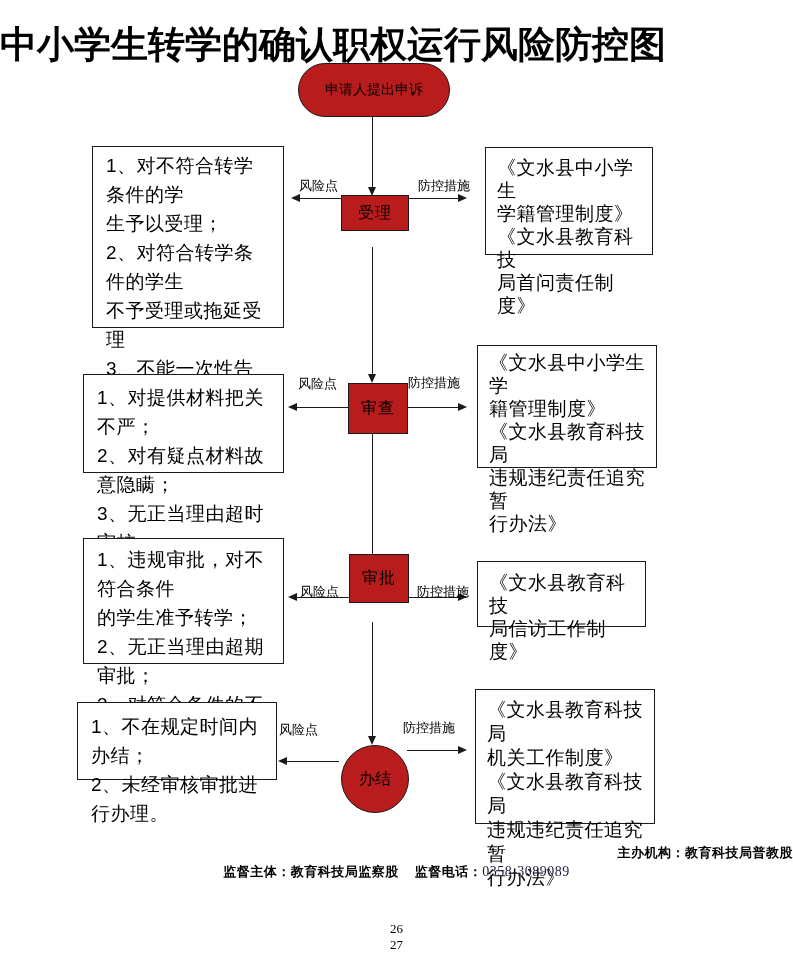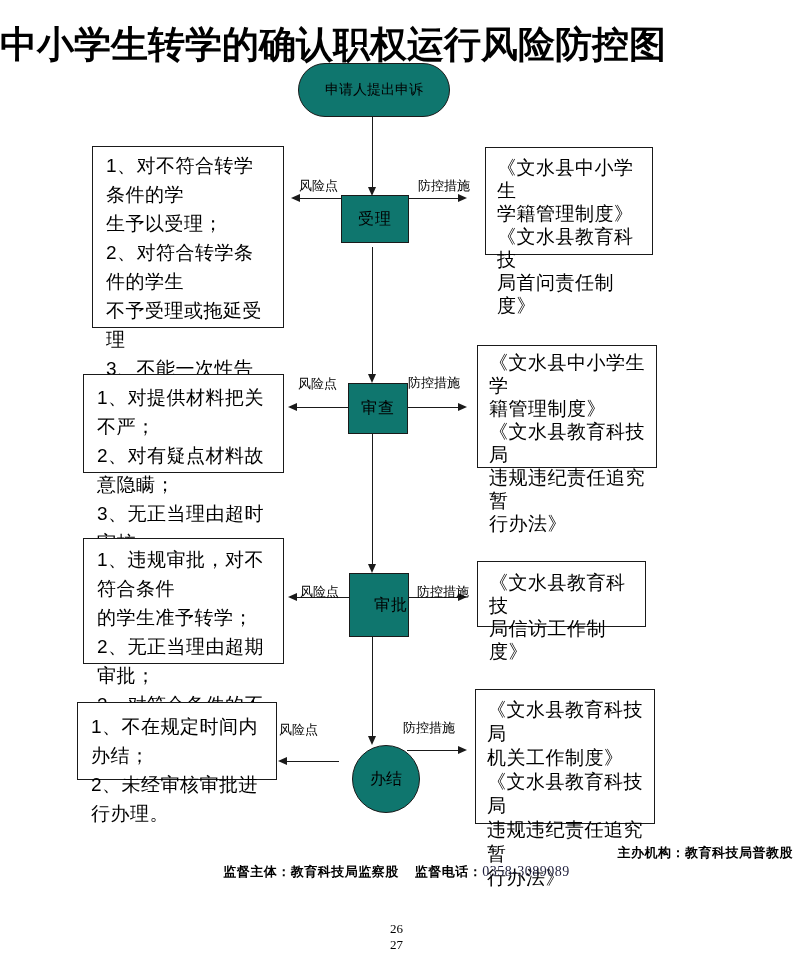--- a/index.html
+++ b/index.html
@@ -7,21 +7,21 @@
   body { font-family:"Liberation Sans","DejaVu Sans",sans-serif; color:#000; }
   .page {
     position:relative; width:793px; height:974px; margin:0 auto;
     background:#fff; overflow:hidden;
   }
   .title {
     position:absolute; left:0; top:20px; width:100%;
     text-align:left; font-size:37px; font-weight:bold; letter-spacing:0px;
   }
   .node {
-    position:absolute; border:1px solid #1a1a1a; background:#0f766e;
+    position:absolute; border:1px solid #1a1a1a; background:#b91c1c;
     display:flex; align-items:center; justify-content:center;
   }
   .stadium { border-radius:27px; font-size:14px; }
   .process { font-size:16px; letter-spacing:1px; }
   .circle { border-radius:50%; font-size:16px; }
   .sidebox {
     position:absolute; border:1px solid #1a1a1a; background:#fff;
     font-size:19px; white-space:pre-line;
   }
   .riskbox  { line-height:29px; padding:4px 10px 0 13px; letter-spacing:0.5px; }
@@ -64,21 +64,21 @@
 
   <div class="node stadium" style="left:298px; top:63px; width:152px; height:54px;">
     <span>申请人提出申诉</span>
   </div>
 
   <div class="vline head-down" style="left:372px; top:117px; height:70px;"></div>
   <div class="vline head-down" style="left:372px; top:247px; height:127px;"></div>
   <div class="vline head-down" style="left:372px; top:434px; height:130px;"></div>
   <div class="vline head-down" style="left:372px; top:622px; height:114px;"></div>
 
-  <div class="node process" style="left:341px; top:195px; width:68px; height:48px;">
+  <div class="node process" style="left:341px; top:195px; width:68px; height:36px;">
     <span>受理</span>
   </div>
   <div class="hline head-left" style="left:300px; top:198px; width:41px;"></div>
   <div class="hline head-right" style="left:409px; top:198px; width:49px;"></div>
   <div class="flowlabel" style="left:299px; top:177px;">风险点</div>
   <div class="flowlabel" style="left:418px; top:177px;">防控措施</div>
   <div class="sidebox riskbox" style="left:92px; top:146px; width:192px; height:182px;">1、对不符合转学条件的学
 生予以受理；
 2、对符合转学条件的学生
 不予受理或拖延受理
@@ -98,35 +98,35 @@
   <div class="flowlabel" style="left:408px; top:374px;">防控措施</div>
   <div class="sidebox riskbox" style="left:83px; top:374px; width:201px; height:99px; padding-top:8px;">1、对提供材料把关不严；
 2、对有疑点材料故意隐瞒；
 3、无正当理由超时审核。</div>
   <div class="sidebox measbox" style="left:477px; top:345px; width:180px; height:123px; padding-top:5px;">《文水县中小学生学
 籍管理制度》
 《文水县教育科技局
 违规违纪责任追究暂
 行办法》</div>
 
-  <div class="node process" style="left:349px; top:573px; width:60px; height:64px;justify-content:flex-end;">
+  <div class="node process" style="left:349px; top:554px; width:60px; height:49px;">
     <span>审批</span>
   </div>
   <div class="hline head-left" style="left:297px; top:597px; width:52px;"></div>
   <div class="hline head-right" style="left:409px; top:597px; width:49px;"></div>
   <div class="flowlabel" style="left:300px; top:583px;">风险点</div>
   <div class="flowlabel" style="left:417px; top:583px;">防控措施</div>
   <div class="sidebox riskbox" style="left:83px; top:538px; width:201px; height:126px; padding-top:6px;">1、违规审批，对不符合条件
 的学生准予转学；
 2、无正当理由超期审批；
 3、对符合条件的不予批准。</div>
   <div class="sidebox measbox" style="left:477px; top:561px; width:169px; height:66px; padding-top:9px;">《文水县教育科技
 局信访工作制度》</div>
 
-  <div class="node circle" style="left:352px; top:745px; width:68px; height:68px;">
+  <div class="node circle" style="left:341px; top:745px; width:68px; height:68px;">
     <span>办结</span>
   </div>
   <div class="hline head-left" style="left:287px; top:761px; width:52px;"></div>
   <div class="hline head-right" style="left:407px; top:750px; width:51px;"></div>
   <div class="flowlabel" style="left:279px; top:721px;">风险点</div>
   <div class="flowlabel" style="left:403px; top:719px;">防控措施</div>
   <div class="sidebox riskbox" style="left:77px; top:702px; width:200px; height:78px; padding-top:9px;">1、不在规定时间内办结；
 2、未经审核审批进行办理。</div>
   <div class="sidebox measbox" style="left:475px; top:689px; width:180px; height:135px; padding-top:8px; line-height:24px;">《文水县教育科技局
 机关工作制度》

